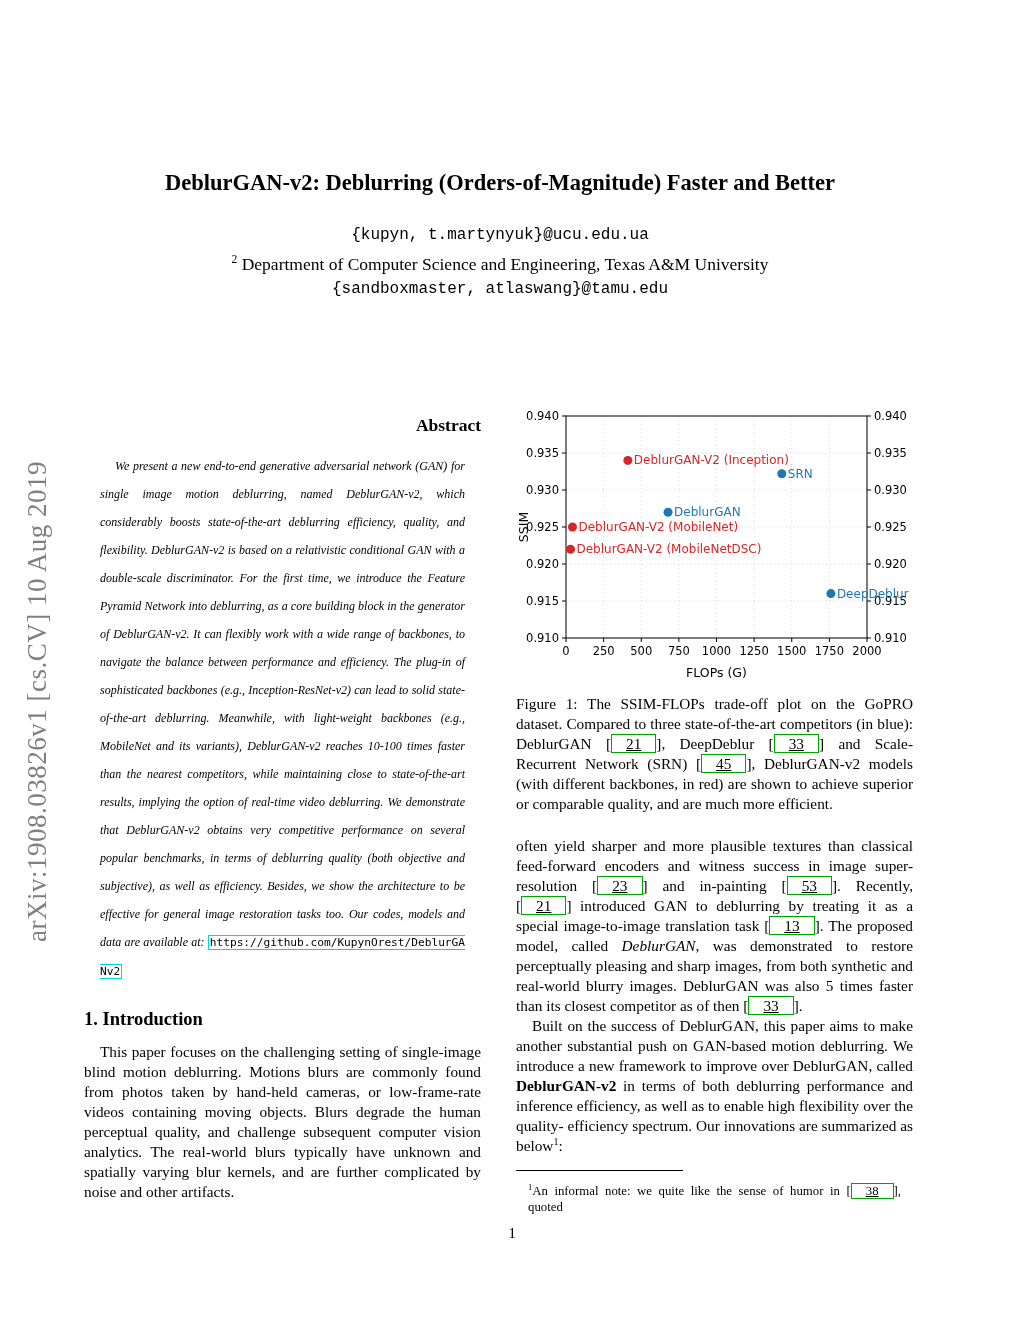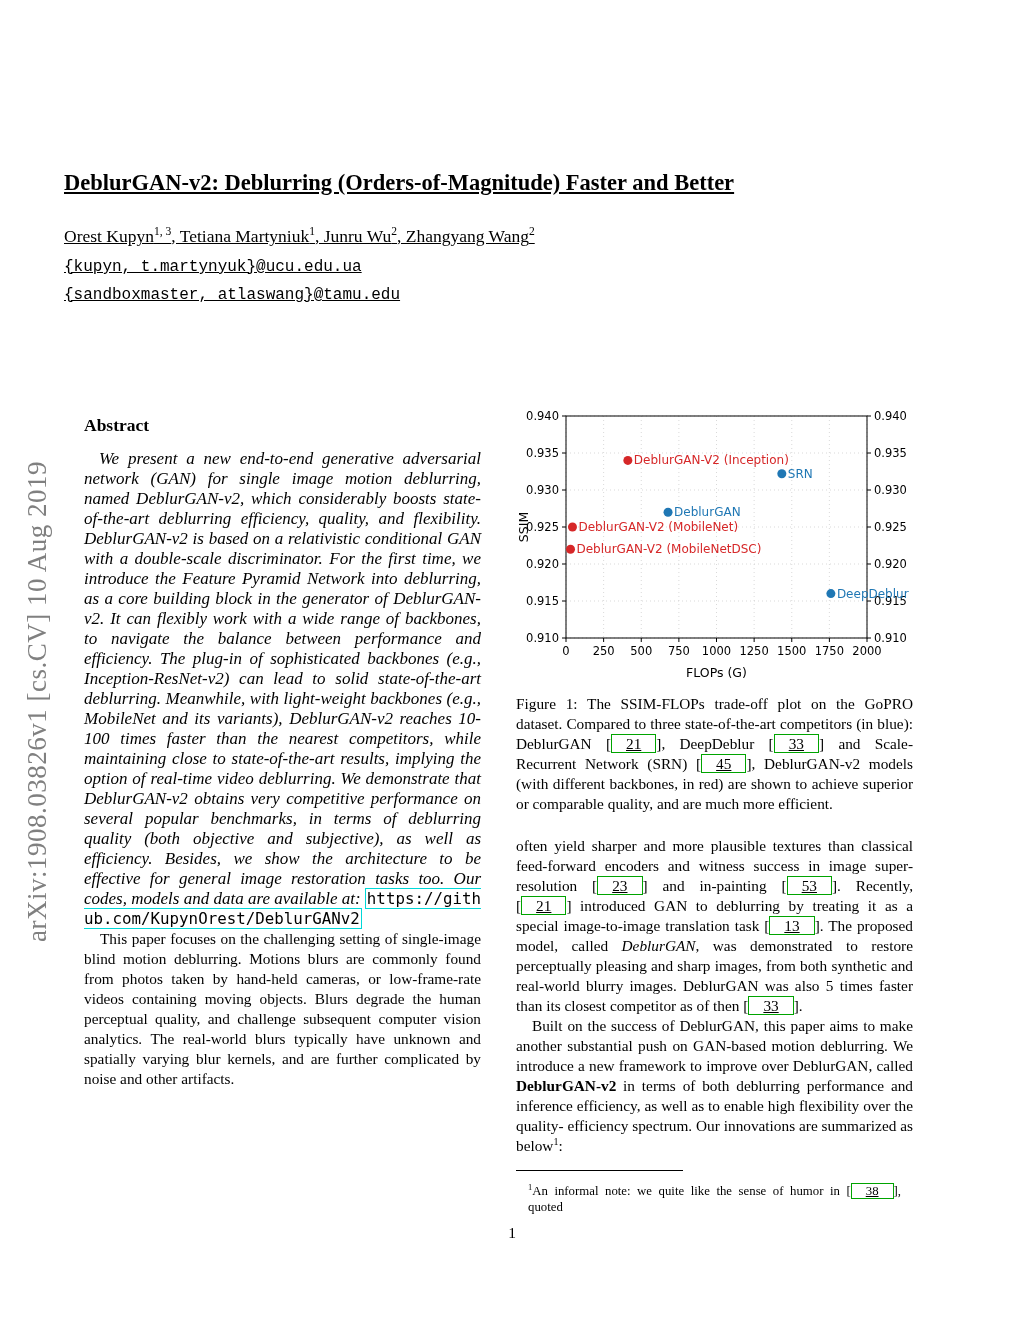--- a/index.html
+++ b/index.html
@@ -13,21 +13,21 @@
   .page { position: absolute; inset: 0; }
 
   .watermark {
     position: absolute; left: 22px; top: 342px; height: 600px;
     writing-mode: vertical-rl; transform: rotate(180deg);
     font-size: 27px; letter-spacing: 0.5px; white-space: nowrap;
     color: var(--watermark, #808080);
     font-family: "Liberation Serif", serif;
   }
 
-  .header { position: absolute; top: 170px; left: 64px; width: 872px; text-align: left; text-decoration: underline; }
+  .header { position: absolute; top: 170px; left: 64px; width: 872px; text-align: center; }
   .title  { font-size: 22.5px; font-weight: bold; margin: 0 0 30px 0; }
   .authors{ font-size: 17.5px; margin-bottom: 11px; }
   .affil  { font-size: 17.5px; margin-bottom: 5px; }
   .email  { font-family: "Liberation Mono", "DejaVu Sans Mono", monospace; font-size: 16px; margin-bottom: 10px; }
 
   .sup { vertical-align: super; font-size: 0.66em; line-height: 0; }
   .it  { font-style: italic; }
   .bd  { font-weight: bold; }
   .cite {
     border: 1px solid var(--citation-box, #00a400);
@@ -37,24 +37,24 @@
     border: 1.3px solid var(--url-box, #00d8d8);
     font-family: "DejaVu Sans Mono", "Liberation Mono", monospace;
     font-style: normal; font-size: 0.93em;
     word-break: break-all; padding: 0 1px;
   }
 
   .col { position: absolute; width: 397px; }
   .col-left  { left: 84px;  top: 415px; }
   .col-right { left: 516px; top: 404px; }
 
-  .abs-heading { text-align: left; font-weight: bold; font-size: 17.5px; margin-bottom: 13px; }
+  .abs-heading { text-align: right; font-weight: bold; font-size: 17.5px; margin-bottom: 13px; }
   .abs-body {
-    font-style: italic; margin: 0;
-    font-size: 17px; line-height: 20px;
+    font-style: italic; margin: 16px;
+    font-size: 12px; line-height: 28px;
     text-align: justify; text-indent: 15px;
     hyphens: auto;
   }
   .sec-heading { font-size: 18.5px; font-weight: bold; margin: 23px 0 12px 0; }
   .body {
     margin: 0; font-size: 15.3px; line-height: 20px;
     text-align: justify; hyphens: auto;
   }
   .indent { text-indent: 16px; }
   .caption {
@@ -70,28 +70,29 @@
 </style>
 </head>
 <body>
 
 <div class="page">
 
   <div class="watermark">arXiv:1908.03826v1  [cs.CV]  10 Aug 2019</div>
 
   <div class="header">
     <h1 class="title">DeblurGAN-v2: Deblurring (Orders-of-Magnitude) Faster and Better</h1>
-    <div class="authors">Orest Kupyn<span class="sup">1, 3</span>, Tetiana Martyniuk<span class="sup">1</span>, Junru Wu<span class="sup">2</span>, Zhangyang Wang<span class="sup">2</span></div>
     <div class="email">{kupyn, t.martynyuk}@ucu.edu.ua</div>
+    <div class="affil"><span class="sup">2</span> Department of Computer Science and Engineering, Texas A&amp;M University</div>
     <div class="email">{sandboxmaster, atlaswang}@tamu.edu</div>
   </div>
 
   <div class="col col-left">
     <div class="abs-heading">Abstract</div>
     <p class="abs-body">We present a new end-to-end generative adversarial network (GAN) for single image motion deblurring, named DeblurGAN-v2, which considerably boosts state-of-the-art deblurring efficiency, quality, and flexibility. DeblurGAN-v2 is based on a relativistic conditional GAN with a double-scale discriminator. For the first time, we introduce the Feature Pyramid Network into deblurring, as a core building block in the generator of DeblurGAN-v2. It can flexibly work with a wide range of backbones, to navigate the balance between performance and efficiency. The plug-in of sophisticated backbones (e.g., Inception-ResNet-v2) can lead to solid state-of-the-art deblurring. Meanwhile, with light-weight backbones (e.g., MobileNet and its variants), DeblurGAN-v2 reaches 10-100 times faster than the nearest competitors, while maintaining close to state-of-the-art results, implying the option of real-time video deblurring. We demonstrate that DeblurGAN-v2 obtains very competitive performance on several popular benchmarks, in terms of deblurring quality (both objective and subjective), as well as efficiency. Besides, we show the architecture to be effective for general image restoration tasks too. Our codes, models and data are available at: <span class="urlbox">https://github.com/KupynOrest/DeblurGANv2</span></p>
+    <h2 class="sec-heading">1. Introduction</h2>
     <p class="body indent">This paper focuses on the challenging setting of single-image blind motion deblurring. Motions blurs are commonly found from photos taken by hand-held cameras, or low-frame-rate videos containing moving objects. Blurs degrade the human perceptual quality, and challenge subsequent computer vision analytics. The real-world blurs typically have unknown and spatially varying blur kernels, and are further complicated by noise and other artifacts.</p>
   </div>
 
   <div class="col col-right">
     <div id="figure-chart"><svg width="397" height="278">
           <line x1="50" x2="351" y1="234" y2="234" stroke="#c9c9c9" stroke-width="0.7" stroke-dasharray="1,3"></line>
           <line x1="46" x2="50" y1="234" y2="234" stroke="#000" stroke-width="1"></line>
           <line x1="351" x2="355" y1="234" y2="234" stroke="#000" stroke-width="1"></line>
           <text x="43" y="238" text-anchor="end" font-size="11.5" font-family="DejaVu Sans, sans-serif">0.910</text>
           <text x="358" y="238" text-anchor="start" font-size="11.5" font-family="DejaVu Sans, sans-serif">0.910</text>

